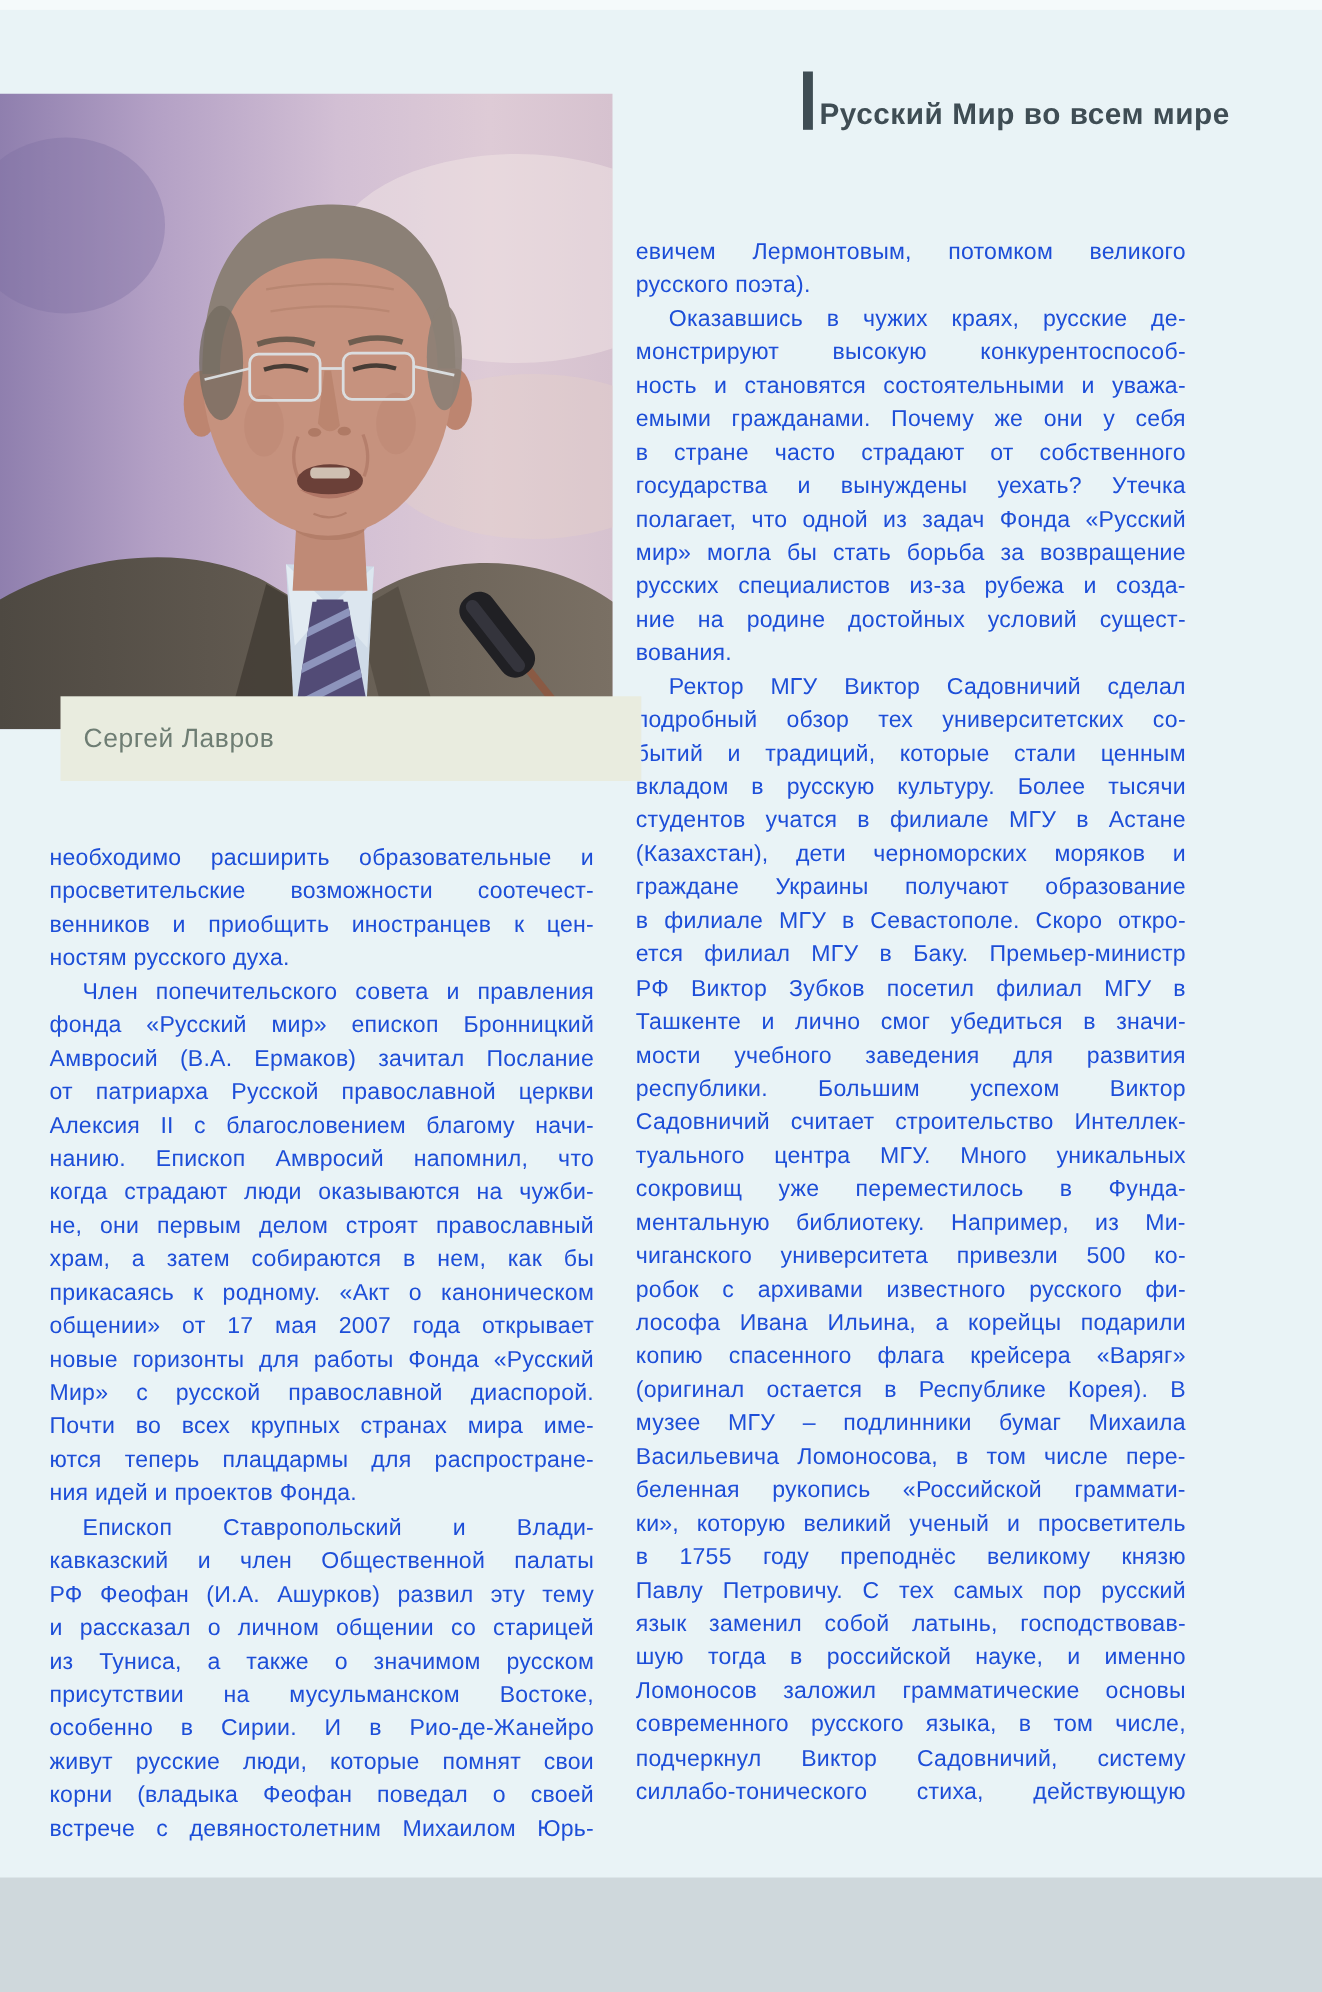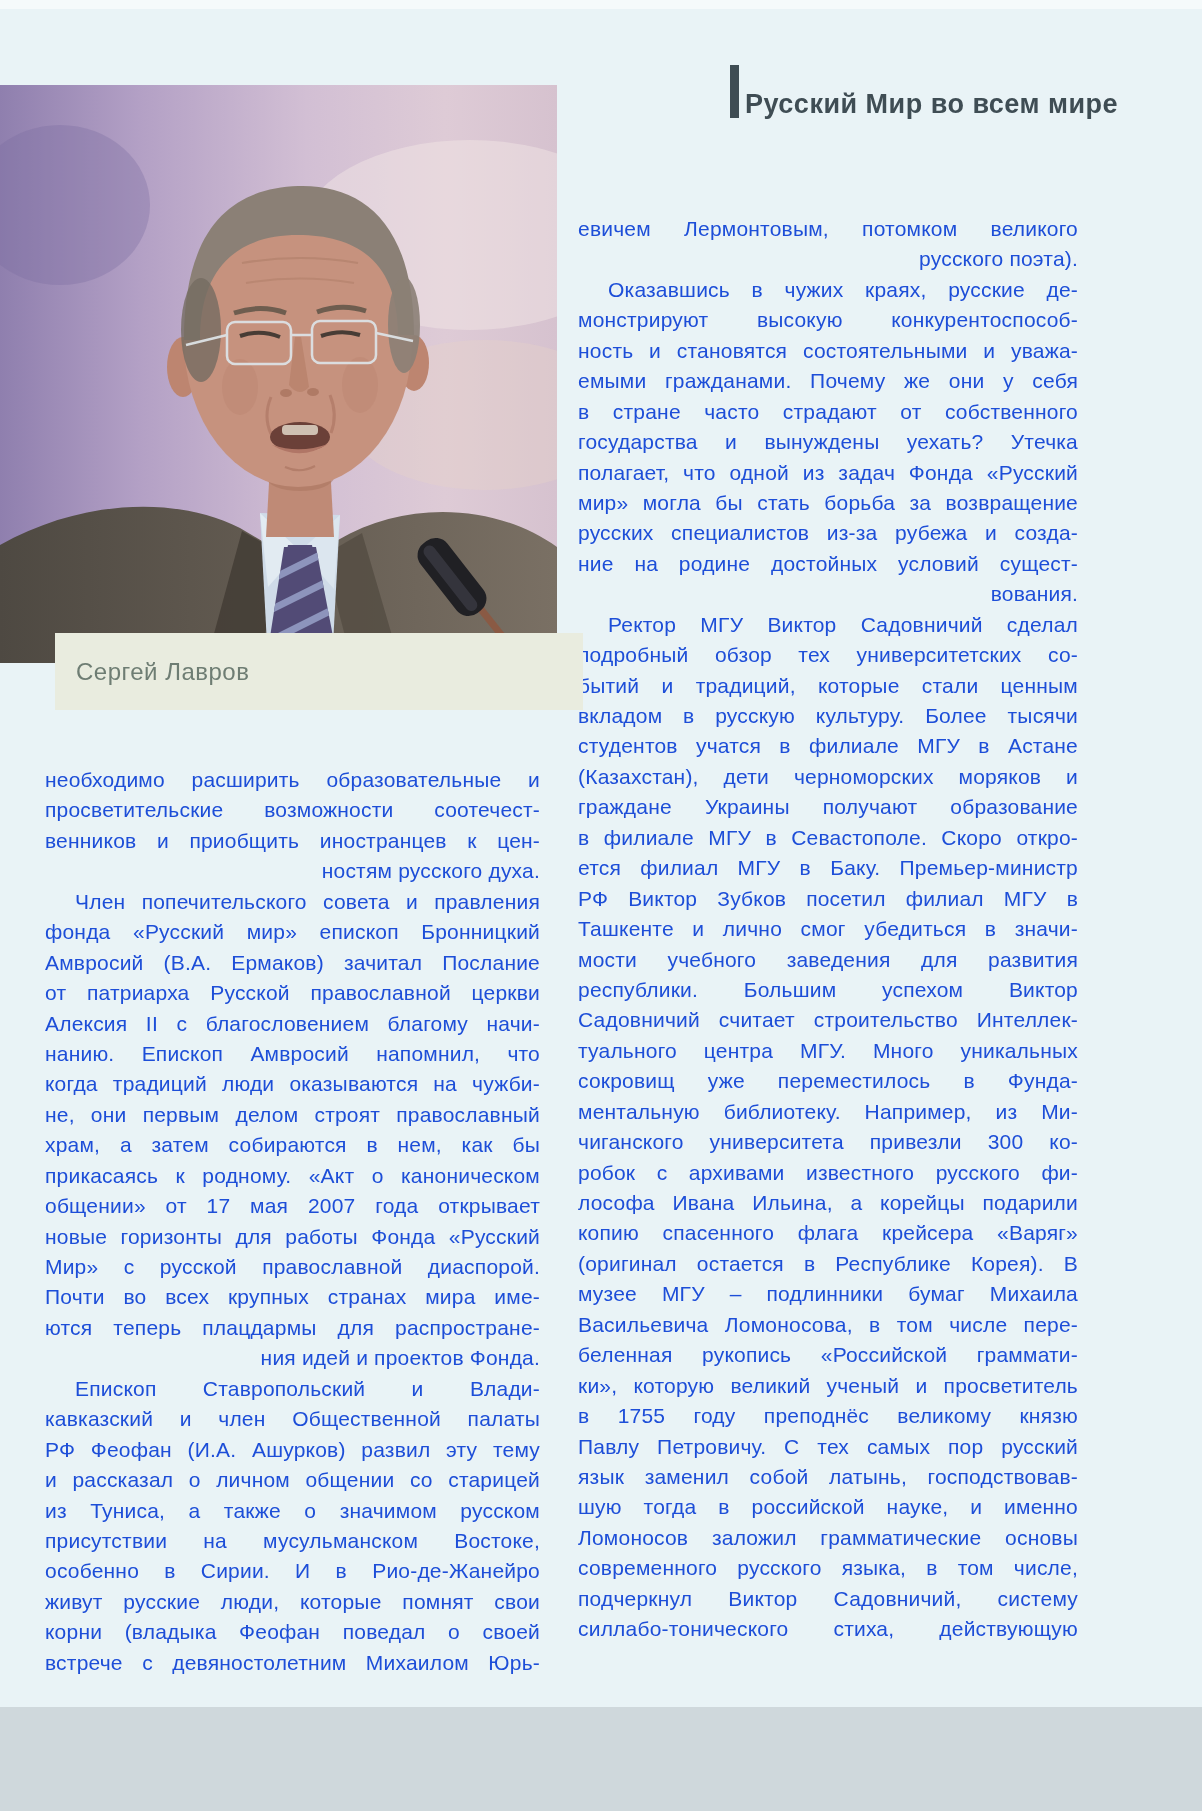--- a/index.html
+++ b/index.html
@@ -51,21 +51,21 @@
     font-size:21px;
   }
   #left-column{left:45px;top:765px;width:495px;}
   #right-column{left:578px;top:214px;width:500px;}
   .tline{
     height:30.45px;line-height:30.45px;
     text-align:justify;overflow:hidden;
     letter-spacing:.2px;
   }
   .tline::after{content:"";display:inline-block;width:100%;height:0;}
-  .tline.tend{text-align:right;}
+  .tline.tend{text-align:left;}
   .tline.tend::after{content:none;}
   .tline.tpar{text-indent:30px;}
   
   .footer{
     position:absolute;right:124px;top:1727px;
     font-size:21px;color:#5f6e76;white-space:nowrap;
   }
   .footer .pagenum{
     font-size:26px;font-weight:bold;color:#404040;margin-left:4px;
   }
@@ -185,21 +185,21 @@
       <div class="tline">необходимо расширить образовательные и</div>
       <div class="tline">просветительские возможности соотечест-</div>
       <div class="tline">венников и приобщить иностранцев к цен-</div>
       <div class="tline tend">ностям русского духа.</div>
       <div class="tline tpar">Член попечительского совета и правления</div>
       <div class="tline">фонда «Русский мир» епископ Бронницкий</div>
       <div class="tline">Амвросий (В.А. Ермаков) зачитал Послание</div>
       <div class="tline">от патриарха Русской православной церкви</div>
       <div class="tline">Алексия II с благословением благому начи-</div>
       <div class="tline">нанию. Епископ Амвросий напомнил, что</div>
-      <div class="tline">когда традиций люди оказываются на чужби-</div>
+      <div class="tline">когда страдают люди оказываются на чужби-</div>
       <div class="tline">не, они первым делом строят православный</div>
       <div class="tline">храм, а затем собираются в нем, как бы</div>
       <div class="tline">прикасаясь к родному. «Акт о каноническом</div>
       <div class="tline">общении» от 17 мая 2007 года открывает</div>
       <div class="tline">новые горизонты для работы Фонда «Русский</div>
       <div class="tline">Мир» с русской православной диаспорой.</div>
       <div class="tline">Почти во всех крупных странах мира име-</div>
       <div class="tline">ются теперь плацдармы для распростране-</div>
       <div class="tline tend">ния идей и проектов Фонда.</div>
       <div class="tline tpar">Епископ Ставропольский и Влади-</div>
@@ -237,21 +237,21 @@
       <div class="tline">в филиале МГУ в Севастополе. Скоро откро-</div>
       <div class="tline">ется филиал МГУ в Баку. Премьер-министр</div>
       <div class="tline">РФ Виктор Зубков посетил филиал МГУ в</div>
       <div class="tline">Ташкенте и лично смог убедиться в значи-</div>
       <div class="tline">мости учебного заведения для развития</div>
       <div class="tline">республики. Большим успехом Виктор</div>
       <div class="tline">Садовничий считает строительство Интеллек-</div>
       <div class="tline">туального центра МГУ. Много уникальных</div>
       <div class="tline">сокровищ уже переместилось в Фунда-</div>
       <div class="tline">ментальную библиотеку. Например, из Ми-</div>
-      <div class="tline">чиганского университета привезли 300 ко-</div>
+      <div class="tline">чиганского университета привезли 500 ко-</div>
       <div class="tline">робок с архивами известного русского фи-</div>
       <div class="tline">лософа Ивана Ильина, а корейцы подарили</div>
       <div class="tline">копию спасенного флага крейсера «Варяг»</div>
       <div class="tline">(оригинал остается в Республике Корея). В</div>
       <div class="tline">музее МГУ – подлинники бумаг Михаила</div>
       <div class="tline">Васильевича Ломоносова, в том числе пере-</div>
       <div class="tline">беленная рукопись «Российской граммати-</div>
       <div class="tline">ки», которую великий ученый и просветитель</div>
       <div class="tline">в 1755 году преподнёс великому князю</div>
       <div class="tline">Павлу Петровичу. С тех самых пор русский</div>

